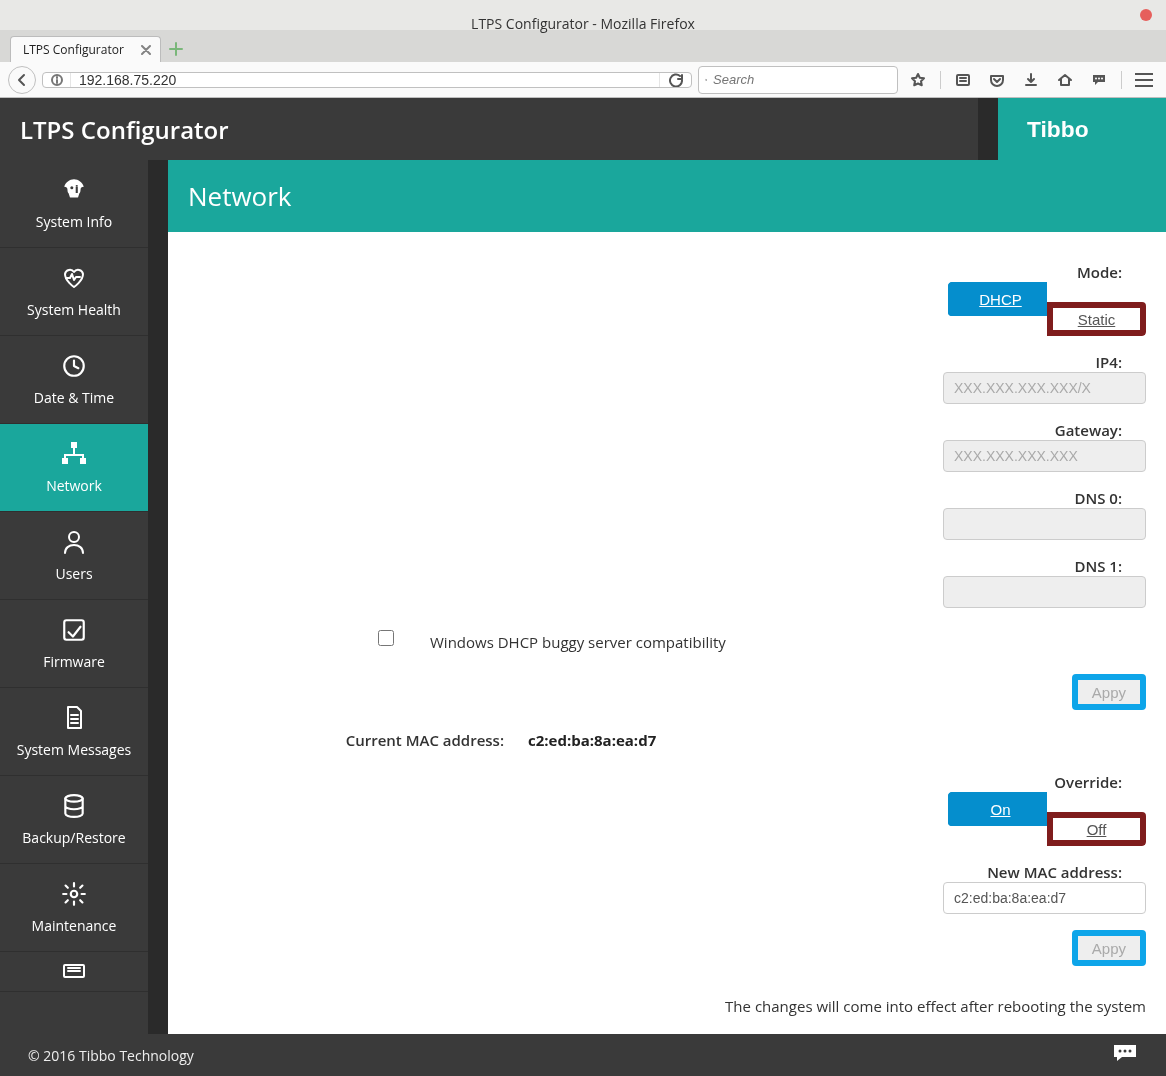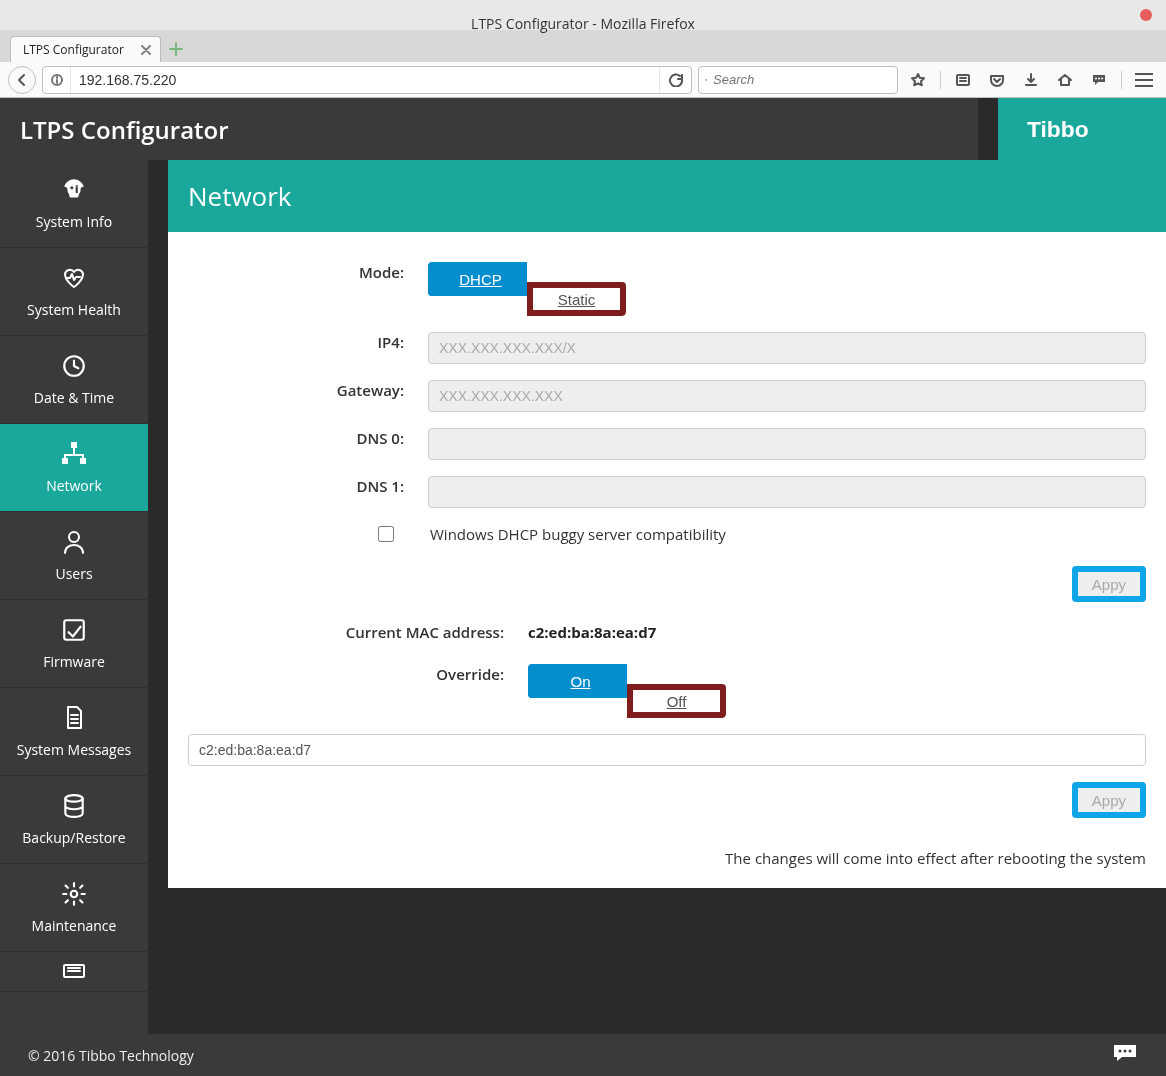--- a/index.html
+++ b/index.html
@@ -12,21 +12,21 @@
 
   .tabbar { height: 32px; background: #d8d8d6; display: flex; align-items: flex-end; padding-left: 10px; }
   .tab { background: #fafafa; border: 1px solid #bcbcbc; border-bottom: none; border-radius: 4px 4px 0 0; padding: 5px 36px 5px 12px; display: flex; align-items: center; gap: 8px; font-size: 12px; color: #222; position: relative; height: 26px; }
   .tab .tab-close { position: absolute; right: 8px; top: 6px; width: 12px; height: 12px; opacity: .55; }
   .tab .tab-close svg { width: 12px; height: 12px; }
   .newtab { margin-left: 8px; color: #5a5; font-size: 18px; display: flex; align-items: center; height: 26px; }
 
   .toolbar { height: 36px; background: #fafafa; border-bottom: 1px solid #bfbfbf; display: flex; align-items: center; gap: 6px; padding: 0 8px; }
   .tb-btn { width: 28px; height: 28px; border: 1px solid transparent; border-radius: 3px; display: flex; align-items: center; justify-content: center; color: #555; }
   .tb-btn.bordered { border-color: #c0c0c0; border-radius: 50%; }
-  .urlbar { flex: 1; display: flex; align-items: center; border: 1px solid #c0c0c0; border-radius: 4px; height: 28px; background: #fff; overflow: hidden; }
+  .urlbar { flex: 1; display: flex; align-items: center; border: 1px solid #c0c0c0; border-radius: 4px; height: 16px; background: #fff; overflow: hidden; }
   .urlbar .identity { width: 28px; display: flex; align-items: center; justify-content: center; color: #777; font-size: 12px; border-right: 1px solid #e5e5e5; height: 100%; }
   .urlbar input { border: none; outline: none; flex: 1; padding: 0 8px; font-size: 14px; color: #333; background: transparent; }
   .urlbar .reload { width: 32px; display: flex; align-items: center; justify-content: center; color: #555; border-left: 1px solid #e5e5e5; height: 100%; }
   .searchbar { width: 200px; display: flex; align-items: center; border: 1px solid #c0c0c0; border-radius: 4px; height: 28px; background: #fff; padding: 0 6px; gap: 6px; }
   .searchbar input { border: none; outline: none; flex: 1; font-size: 13px; font-style: italic; color: #888; background: transparent; }
   .tb-icon { width: 16px; height: 16px; }
   .tb-sep { width: 1px; height: 18px; background: #ccc; margin: 0 2px; }
   .hamburger { width: 18px; height: 14px; display: flex; flex-direction: column; justify-content: space-between; }
   .hamburger div { height: 2px; background: #555; }
 
@@ -47,36 +47,36 @@
   .side-item .icon { width: 36px; height: 28px; display: flex; align-items: center; justify-content: center; }
   .side-item .label { font-size: 14px; }
   .side-gap { width: 20px; background: #2a2a2a; }
 
   .content-wrap { flex: 1; background: #2a2a2a; padding: 0; overflow: auto; }
   .panel { background: #fff; }
   .panel-header { background: #1aa79c; color: #fff; padding: 18px 20px; }
   .panel-header h1 { font-size: 26px; font-weight: 500; }
   .panel-body { padding: 30px 20px 20px 20px; }
 
-  .form-row { display: flex; align-items: flex-start; margin-bottom: 16px; }
+  .form-row { display: flex; align-items: flex-end; margin-bottom: 16px; flex-direction: column; }
   .form-label { width: 240px; text-align: right; padding-right: 24px; font-weight: 600; color: #333; font-size: 15px; }
   .form-field { flex: 1; }
   .text-field { width: 100%; height: 32px; border: 1px solid #ccc; border-radius: 4px; padding: 0 10px; font-size: 14px; color: #555; }
   .text-field.readonly { background: #eeeeee; color: #888; }
   .text-field::placeholder { color: #aaa; }
 
   .seg { display: inline-flex; border-radius: 4px; overflow: hidden; }
   .seg button { height: 34px; width: 99px; border: 6px solid #7f1d1d; background: #fff; cursor: pointer; font-size: 15px; text-decoration: underline; color: #555; }
   .seg button.active { background: #058ecd; border-color: #058ecd; color: #fff; }
   .seg button:first-child { border-right: none; border-radius: 4px 0 0 4px; }
   .seg button:last-child { border-radius: 0 4px 4px 0; margin-top: 20px; }
 
   .checkbox-row { display: flex; align-items: center; gap: 36px; padding-left: 190px; margin: 4px 0 22px 0; }
   .chk { width: 16px; height: 16px; }
-  .checkbox-row label { font-size: 15px; color: #333; }
+  .checkbox-row label { font-size: 15px; color: #333; margin-top: 8px; }
 
   .btn-row { display: flex; justify-content: flex-end; margin-bottom: 20px; }
   .btn { height: 36px; min-width: 66px; padding: 0 14px; border: 6px solid #0ea5e9; background: #eeeeee; color: #aaa; border-radius: 4px; font-size: 15px; cursor: pointer; }
 
   .mac-current { display: flex; align-items: center; margin-bottom: 22px; }
   .mac-current .lbl { width: 340px; text-align: right; padding-right: 24px; font-weight: 600; color: #333; font-size: 15px; }
   .mac-current .val { font-weight: 700; color: #222; font-size: 15px; }
 
   .note { text-align: right; color: #333; font-size: 15px; padding: 10px 0 0 0; }
 
@@ -370,20 +370,21 @@
             <div class="form-label" style="width:340px">Override:</div>
             <div class="form-field">
               <div class="seg">
                 <button class="active">On</button>
                 <button>Off</button>
               </div>
             </div>
           </div>
 
           <div class="form-row">
+            <div class="form-label" style="width:340px">New MAC address:</div>
             <div class="form-field">
               <input class="text-field" value="c2:ed:ba:8a:ea:d7" style="">
             </div>
           </div>
 
           <div class="btn-row">
             <button class="btn">Appy</button>
           </div>
 
           <div class="note">The changes will come into effect after rebooting the system</div>

